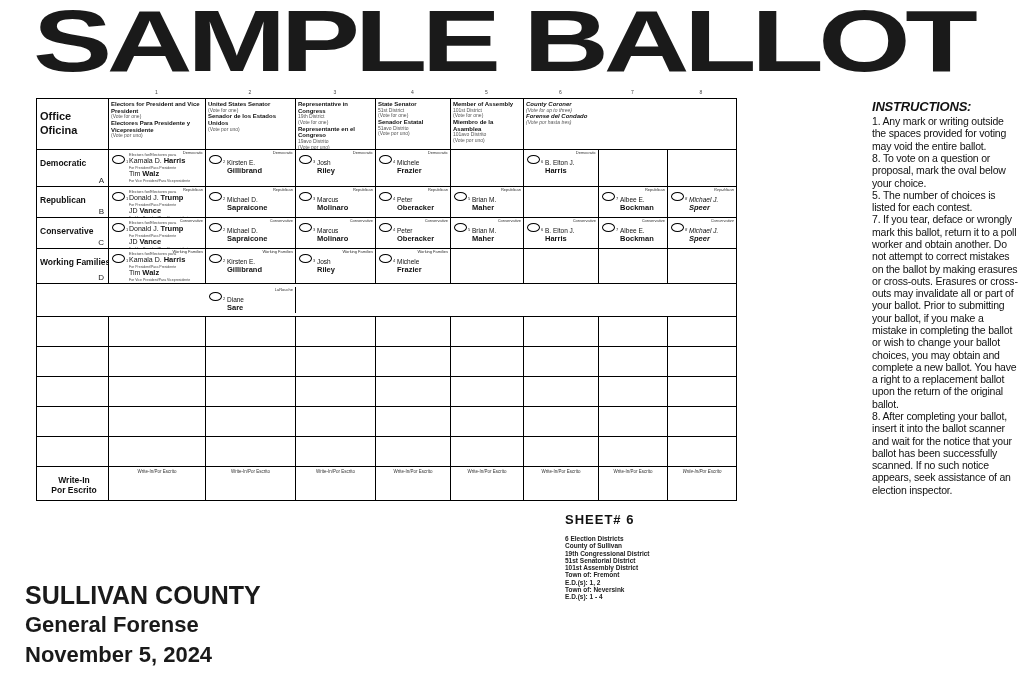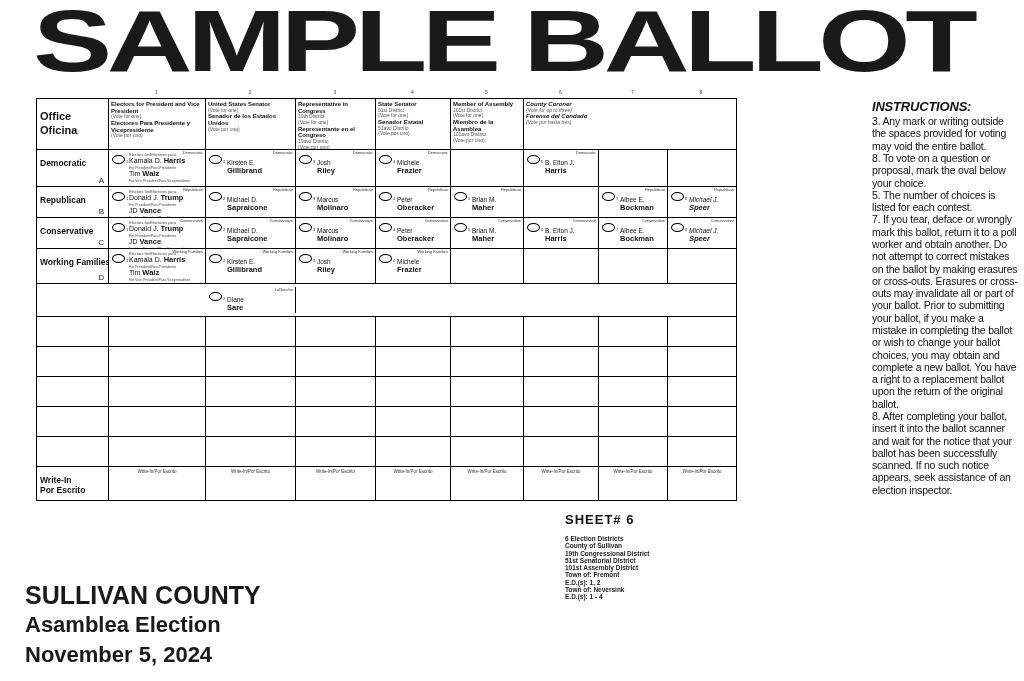--- a/index.html
+++ b/index.html
@@ -39,21 +39,21 @@
   .cand{margin:9px 2px 0 21px;}
   .cfirst{display:block;font-size:6.5px;line-height:1.2;white-space:nowrap;}
   .clast{display:block;font-size:7.5px;font-weight:bold;line-height:1.15;white-space:nowrap;}
 
   .pres{margin:2px 2px 0 20px;}
   .ptiny{display:block;font-size:4px;color:#444;white-space:nowrap;line-height:1.3;}
   .pname{display:block;font-size:7px;line-height:1.15;white-space:nowrap;}
   .pname b{font-size:7.5px;}
   .prole{display:block;font-size:3.5px;color:#444;white-space:nowrap;line-height:1.3;}
 
-  .wlabelcell{padding:8px 0 0 3px;}
+  .wlabelcell{padding:8px 0 0 3px;text-align:center;}
   .wlabel{display:block;font-weight:bold;font-size:8.5px;line-height:1.2;}
   .wicell .wi{position:absolute;top:2px;left:0;right:0;text-align:center;
               font-size:4.5px;color:#333;white-space:nowrap;}
 
   .colnums{position:absolute;left:36px;top:89px;width:699px;height:8px;}
   .colnum{position:absolute;top:0;font-size:5px;color:#444;transform:translateX(-50%);}
 
   
   .instructions{position:absolute;left:872px;top:99px;width:147px;
                 font-size:10.5px;line-height:1.17;letter-spacing:-0.2px;color:#111;}
@@ -550,21 +550,21 @@
         <span class="wi">Write-In/Por Escrito</span>
       </div>
       <div class="bcell wicell" style="width: 68px;">
         <span class="wi">Write-In/Por Escrito</span>
       </div>
     </div>
   </div>
 
 <div class="instructions">
   <div class="ins-title">INSTRUCTIONS:</div>
-  <div class="ins-item">3. Any mark or writing outside the spaces provided for voting may void the entire ballot.</div>
+  <div class="ins-item">1. Any mark or writing outside the spaces provided for voting may void the entire ballot.</div>
   <div class="ins-item">8. To vote on a question or proposal, mark the oval below your choice.</div>
   <div class="ins-item">5. The number of choices is listed for each contest.</div>
   <div class="ins-item">7. If you tear, deface or wrongly mark this ballot, return it to a poll worker and obtain another. Do not attempt to correct mistakes on the ballot by making erasures or cross-outs. Erasures or cross-outs may invalidate all or part of your ballot. Prior to submitting your ballot, if you make a mistake in completing the ballot or wish to change your ballot choices, you may obtain and complete a new ballot. You have a right to a replacement ballot upon the return of the original ballot.</div>
   <div class="ins-item">8. After completing your ballot, insert it into the ballot scanner and wait for the notice that your ballot has been successfully scanned. If no such notice appears, seek assistance of an election inspector.</div>
 </div>
 
 <div class="sheet">
   <div class="sheet-title">SHEET# 6</div>
   <div class="sheet-line">6 Election Districts</div>
   <div class="sheet-line">County of Sullivan</div>
@@ -572,15 +572,15 @@
   <div class="sheet-line">51st Senatorial District</div>
   <div class="sheet-line">101st Assembly District</div>
   <div class="sheet-line">Town of: Fremont</div>
   <div class="sheet-line">E.D.(s): 1, 2</div>
   <div class="sheet-line">Town of: Neversink</div>
   <div class="sheet-line">E.D.(s): 1 - 4</div>
 </div>
 
 <div class="footer">
   <div class="f1">SULLIVAN COUNTY</div>
-  <div class="f2">Asamblea Election</div>
+  <div class="f2">General Forense</div>
   <div class="f2">November 5, 2024</div>
 </div>
 
 </body></html>

